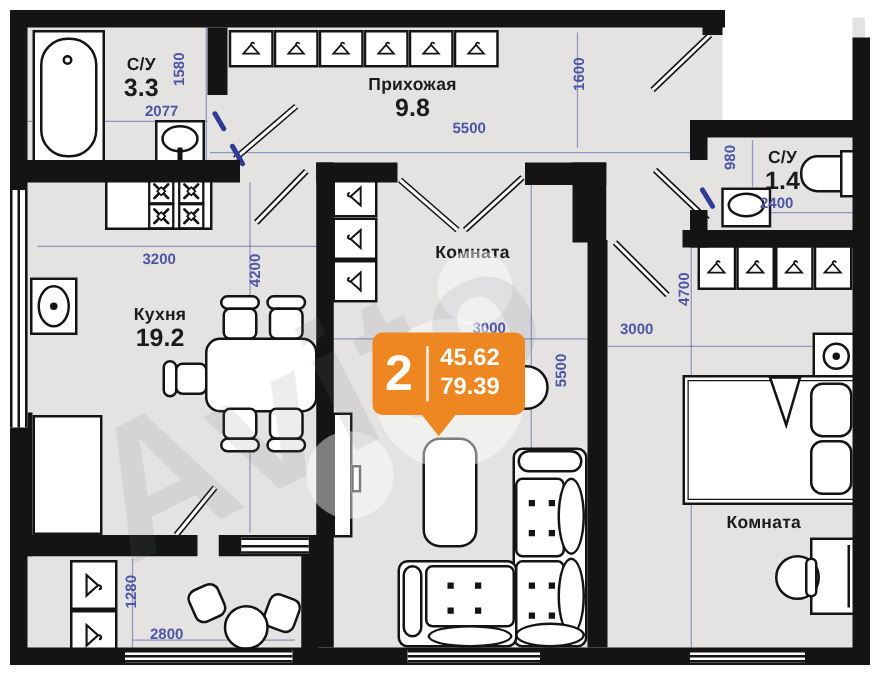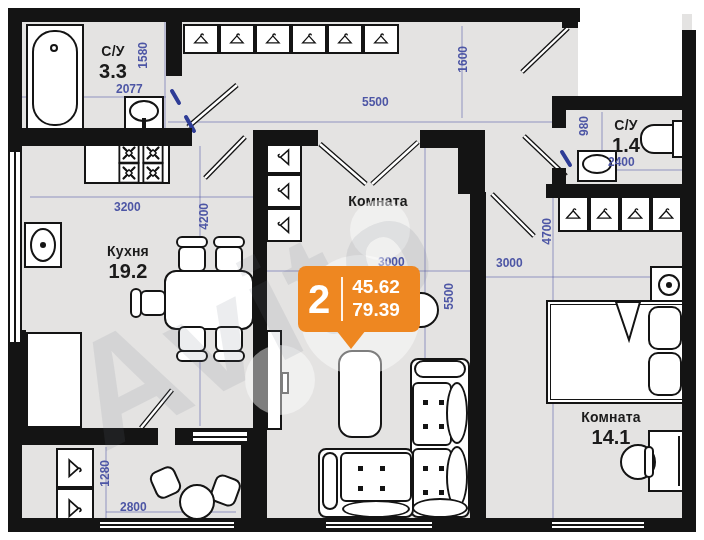--- a/index.html
+++ b/index.html
@@ -304,34 +304,37 @@
       <div class="mid"></div>
     </div>
   <div class="win" style="left:552px;top:520px;width:92px;height:10px;">
       <div class="mid"></div>
     </div>
 
   <div class="rlabel" style="left:84px;top:44px;width:58px;">
     <div class="nm">С/У</div>
     <div class="ar">3.3</div>
   </div>
+  <div class="rlabel" style="left:280px;top:60px;width:100px;">
+    <div class="nm">Прихожая</div>
+    <div class="ar">9.8</div>
+  </div>
   <div class="rlabel" style="left:600px;top:118px;width:52px;">
     <div class="nm">С/У</div>
     <div class="ar">1.4</div>
   </div>
   <div class="rlabel" style="left:90px;top:244px;width:76px;">
     <div class="nm">Кухня</div>
     <div class="ar">19.2</div>
   </div>
   <div class="rlabel" style="left:330px;top:194px;width:96px;">
     <div class="nm">Комната</div>
   </div>
   <div class="rlabel" style="left:562px;top:410px;width:98px;">
     <div class="nm">Комната</div>
-    <div class="ar">14.1</div>
   </div>
 
   <div class="dim v" style="left:136px;top:42px;">1580</div>
   <div class="dim" style="left:116px;top:82px;">2077</div>
   <div class="dim" style="left:362px;top:95px;">5500</div>
   <div class="dim v" style="left:456px;top:46px;">1600</div>
   <div class="dim v" style="left:577px;top:116px;">980</div>
   <div class="dim" style="left:608px;top:155px;">2400</div>
   <div class="dim" style="left:114px;top:200px;">3200</div>
   <div class="dim v" style="left:197px;top:203px;">4200</div>

